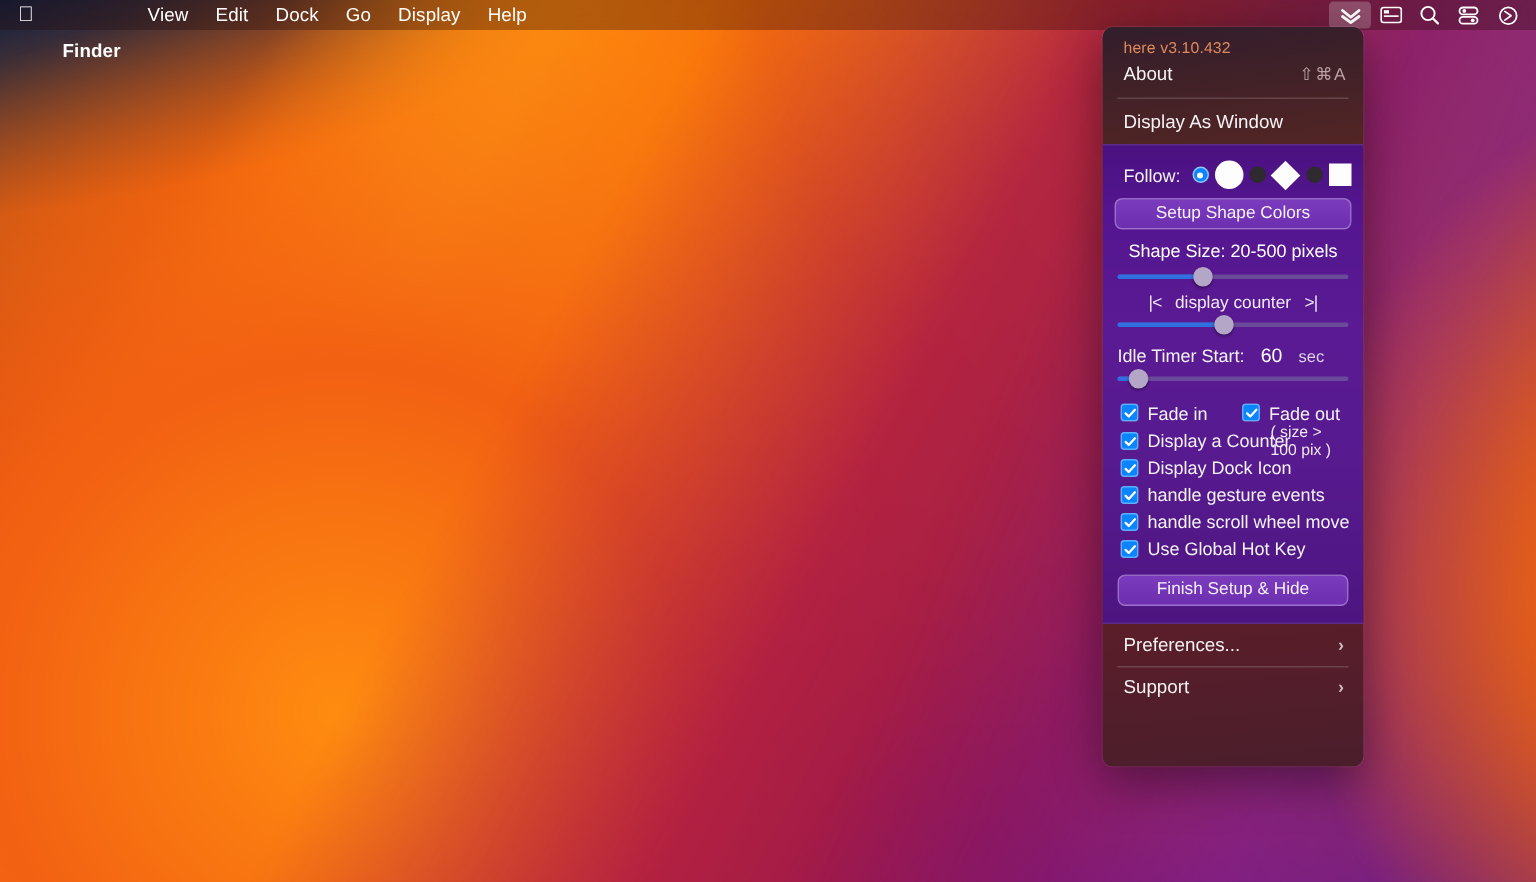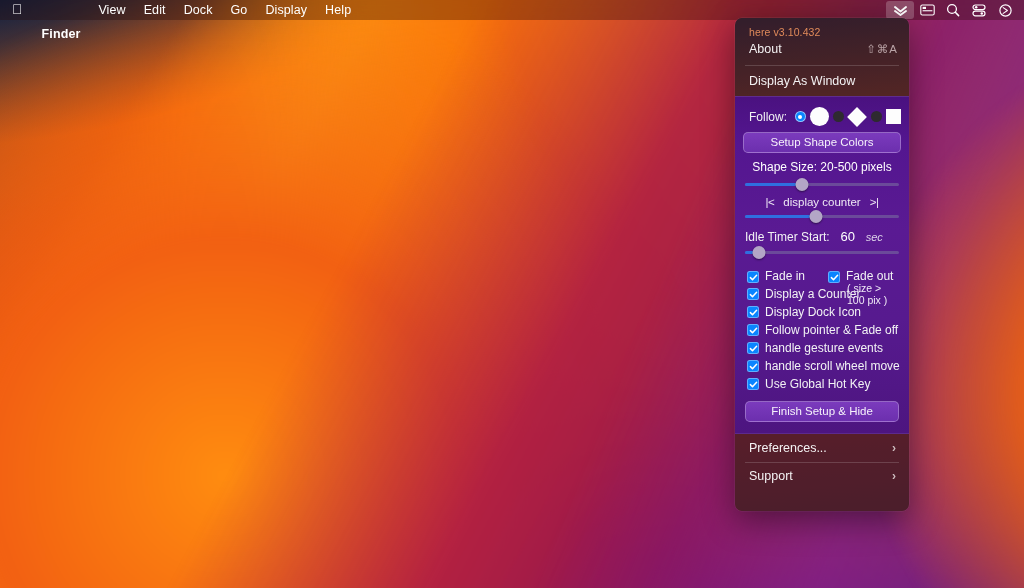--- a/index.html
+++ b/index.html
@@ -169,26 +169,26 @@
     font-size:11.5px; padding:3px 0 1px; color:#efe9f5;
   }
   .counternav .arw { font-size:11.5px; letter-spacing:-.5px; }
 
   .timer-row {
     display:flex; align-items:baseline; gap:7px; padding:4px 2px 1px 2px; font-size:12px;
   }
   .timer-row .val {
     font-size:13px; color:#fff; min-width:22px; text-align:center;
   }
-  .timer-row .unit { font-size:11px; color:#ded4ea;font-style:italic; }
+  .timer-row .unit { font-size:11px; color:#ded4ea; }
 
   
   .cbs { padding:6px 0 2px 4px; }
   .cbrow { display:flex; align-items:center; gap:6px; padding:2px 0; font-size:12px; position:relative; }
-  .cbrow .grp { display:flex; align-items:flex-end; gap:6px; }
+  .cbrow .grp { display:flex; align-items:flex-start; gap:6px; }
   .cb {
     width:12px; height:12px; border-radius:2.5px; flex:none;
     background:#0a84ff; border:0.5px solid rgba(255,255,255,.35);
     display:flex; align-items:center; justify-content:center;
   }
   .cb svg { display:block; }
   .cbrow .gap { width:11px; }
   .note {
     position:absolute; right:2px; top:-3px; width:52px;
     font-size:10.5px; line-height:12px; text-align:left; color:#f0e9f6;
@@ -362,53 +362,45 @@
 
         <div class="cbrow">
           <span class="cb">
             <svg width="9" height="9" viewBox="0 0 9 9">
                 <path d="M1.4 4.6 L3.5 6.7 L7.6 2.2" fill="none" stroke="#fff" stroke-width="1.5" stroke-linecap="round" stroke-linejoin="round"></path>
               </svg>
           </span>
           <span>Display Dock Icon</span>
         </div>
 
+
         <div class="cbrow">
           <span class="cb">
             <svg width="9" height="9" viewBox="0 0 9 9">
                 <path d="M1.4 4.6 L3.5 6.7 L7.6 2.2" fill="none" stroke="#fff" stroke-width="1.5" stroke-linecap="round" stroke-linejoin="round"></path>
               </svg>
           </span>
-          <span>Follow pointer &amp; Fade off</span>
+          <span>handle gesture events</span>
         </div>
 
         <div class="cbrow">
           <span class="cb">
             <svg width="9" height="9" viewBox="0 0 9 9">
                 <path d="M1.4 4.6 L3.5 6.7 L7.6 2.2" fill="none" stroke="#fff" stroke-width="1.5" stroke-linecap="round" stroke-linejoin="round"></path>
               </svg>
           </span>
-          <span>handle gesture events</span>
+          <span>handle scroll wheel move</span>
         </div>
 
         <div class="cbrow">
           <span class="cb">
             <svg width="9" height="9" viewBox="0 0 9 9">
                 <path d="M1.4 4.6 L3.5 6.7 L7.6 2.2" fill="none" stroke="#fff" stroke-width="1.5" stroke-linecap="round" stroke-linejoin="round"></path>
               </svg>
           </span>
-          <span>handle scroll wheel move</span>
-        </div>
-
-        <div class="cbrow">
-          <span class="cb">
-            <svg width="9" height="9" viewBox="0 0 9 9">
-                <path d="M1.4 4.6 L3.5 6.7 L7.6 2.2" fill="none" stroke="#fff" stroke-width="1.5" stroke-linecap="round" stroke-linejoin="round"></path>
-              </svg>
-          </span>
           <span>Use Global Hot Key</span>
         </div>
 
       </div>
 
       <div class="finish-wrap">
         <button class="pbtn">Finish Setup &amp; Hide</button>
       </div>
     </div>
 

